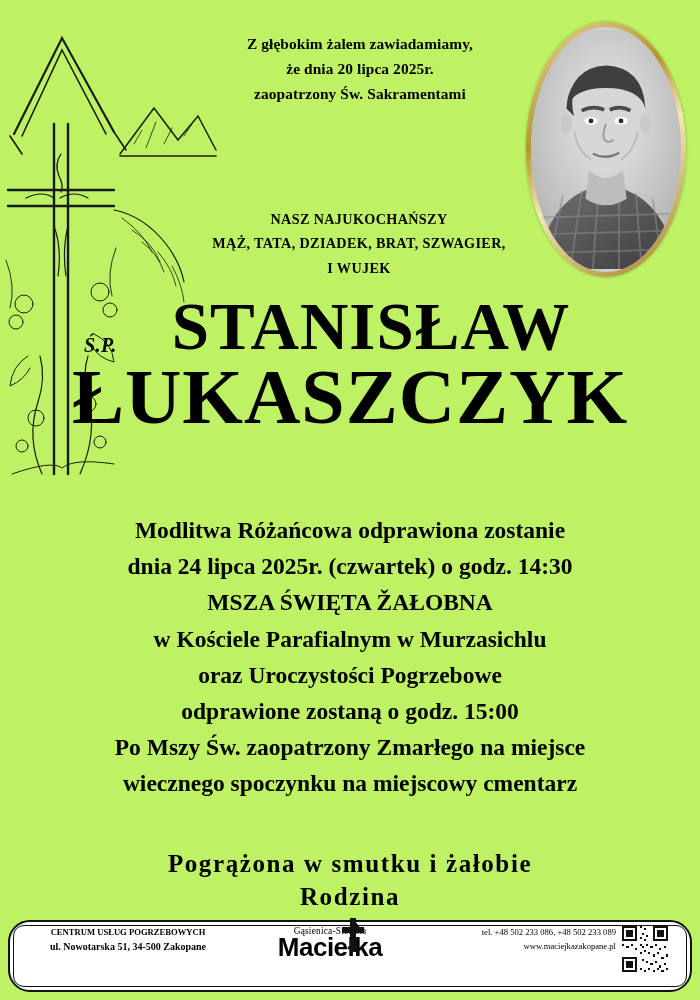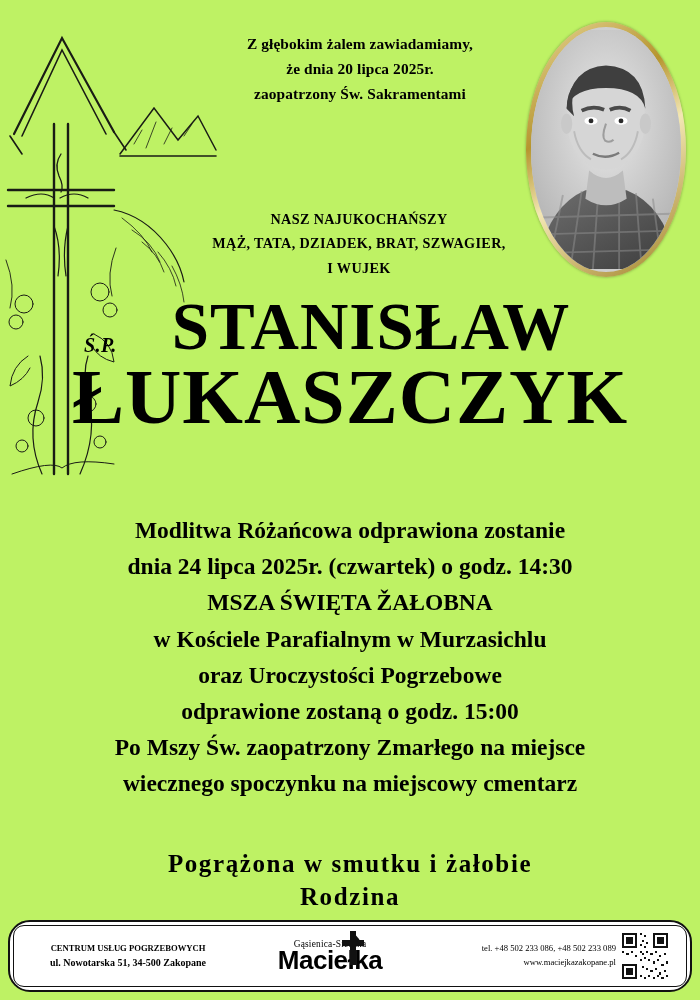--- a/index.html
+++ b/index.html
@@ -140,21 +140,20 @@
     border: 2px solid #111;
     border-radius: 22px;
     background: #fff;
   }
   .footer-inner {
     position: absolute;
     inset: 3px;
     border: 1px solid #111;
     border-radius: 11px;
     display: flex;
-    align-items: center;
     padding: 0 14px;
   }
   .f-left {
     width: 200px;
     text-align: center;
     font-size: 8.6px;
     line-height: 1.5;
     font-weight: 700;
   }
   .f-left .ln { display: block; }

